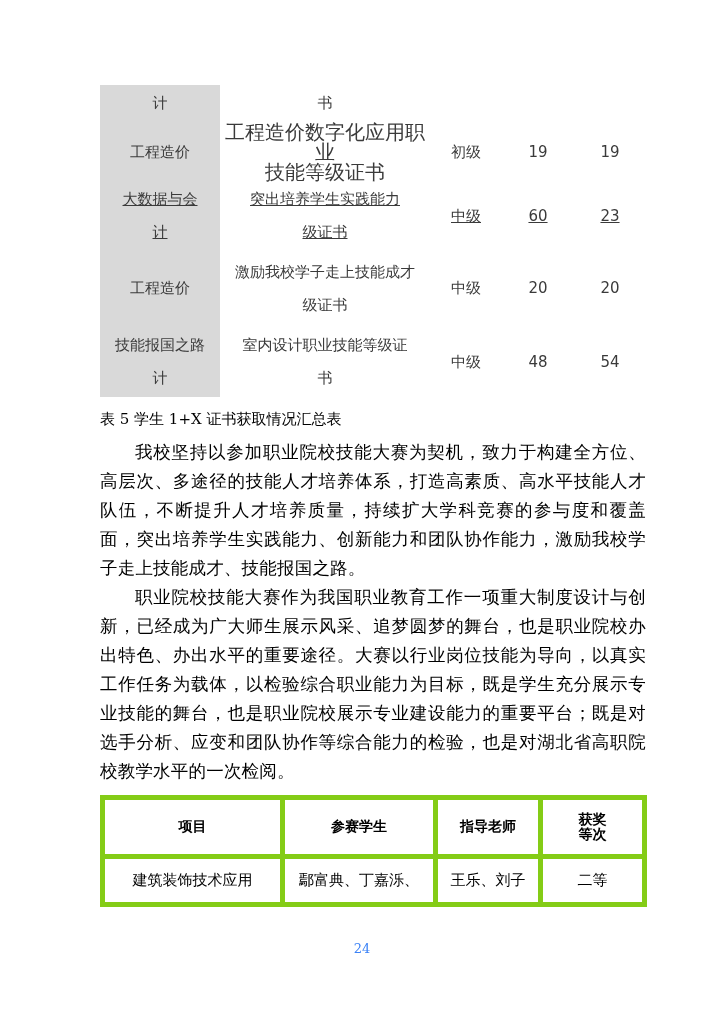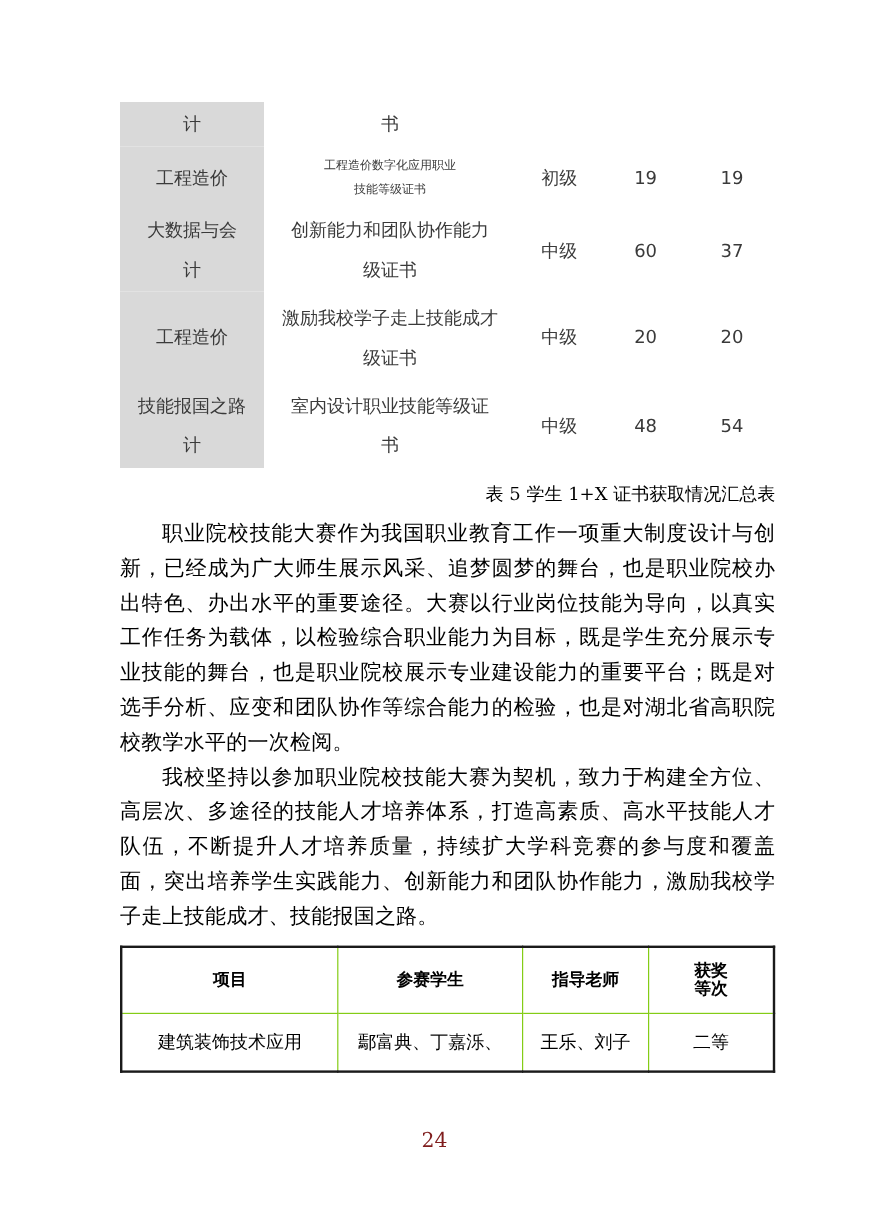--- a/index.html
+++ b/index.html
@@ -31,27 +31,27 @@
   table.t5 td {
     padding: 0;
     text-align: center;
     vertical-align: middle;
     white-space: pre-line;
     line-height: 33px;
   }
   table.t5 td.c-major { background: #d9d9d9; }
   table.t5 tr.r1 { height: 37px; }
   table.t5 tr.r2 { height: 53px; }
-  table.t5 tr.r3 { height: 68px; }
+  table.t5 tr.r3 { height: 68px; text-decoration: underline; }
   table.t5 tr.r4 { height: 77px; }
   table.t5 tr.r5 { height: 70px; }
-  table.t5 tr.r2 td.c-cert { font-size: 10px; line-height: 20px; }
+  table.t5 tr.r2 td.c-cert { font-size: 20px; line-height: 20px; }
 
   .caption5 {
-    text-align: right;
+    text-align: left;
     font-size: 15px;
     margin: 13px 0 9px 0;
     color: #000000;
   }
 
   
   .para {
     font-size: 17.5px;
     line-height: 29px;
     text-align: justify;
@@ -63,39 +63,39 @@
   
   table.t6 {
     border-collapse: collapse;
     table-layout: fixed;
     width: 546px;
     margin-top: 9px;
     font-size: 15px;
     color: #000000;
   }
   table.t6 th, table.t6 td {
-    border: 1px solid #84cc16;
+    border: 5px solid #84cc16;
     padding: 12px;
     text-align: center;
     vertical-align: middle;
   }
   table.t6 { border: 2px solid #1a1a1a; }
   table.t6 thead tr { height: 30px; }
   table.t6 tbody tr { height: 48px; margin-left: 37px; }
   table.t6 th { font-weight: bold; font-size: 14px; }
   table.t6 th.h-award { white-space: pre-line; line-height: 15px; }
 
   .page-number {
     position: absolute;
     left: 0;
     right: 0;
     top: 941px;
     text-align: center;
-    font-size: 17px;
-    color: #7f1d1d;
+    font-size: 13px;
+    color: #3b82f6;
   }
 </style>
 </head>
 <body>
 
 <div class="page">
   <div class="content">
 
     <table class="t5">
       <colgroup>
@@ -117,25 +117,25 @@
           <td class="c-major">工程造价</td>
           <td class="c-cert">工程造价数字化应用职业
 技能等级证书</td>
           <td class="c-level">初级</td>
           <td class="c-num">19</td>
           <td class="c-num">19</td>
         </tr>
         <tr class="r3">
           <td class="c-major">大数据与会
 计</td>
-          <td class="c-cert">创新能力和团队协作能力
+          <td class="c-cert">突出培养学生实践能力
 级证书</td>
           <td class="c-level">中级</td>
           <td class="c-num">60</td>
-          <td class="c-num">37</td>
+          <td class="c-num">23</td>
         </tr>
         <tr class="r4">
           <td class="c-major">工程造价</td>
           <td class="c-cert">激励我校学子走上技能成才
 级证书</td>
           <td class="c-level">中级</td>
           <td class="c-num">20</td>
           <td class="c-num">20</td>
         </tr>
         <tr class="r5">
@@ -145,22 +145,22 @@
 书</td>
           <td class="c-level">中级</td>
           <td class="c-num">48</td>
           <td class="c-num">54</td>
         </tr>
       </tbody>
     </table>
 
     <div class="caption5">表 5 学生 1+X 证书获取情况汇总表</div>
 
+    <p class="para">我校坚持以参加职业院校技能大赛为契机，致力于构建全方位、高层次、多途径的技能人才培养体系，打造高素质、高水平技能人才队伍，不断提升人才培养质量，持续扩大学科竞赛的参与度和覆盖面，突出培养学生实践能力、创新能力和团队协作能力，激励我校学子走上技能成才、技能报国之路。</p>
     <p class="para">职业院校技能大赛作为我国职业教育工作一项重大制度设计与创新，已经成为广大师生展示风采、追梦圆梦的舞台，也是职业院校办出特色、办出水平的重要途径。大赛以行业岗位技能为导向，以真实工作任务为载体，以检验综合职业能力为目标，既是学生充分展示专业技能的舞台，也是职业院校展示专业建设能力的重要平台；既是对选手分析、应变和团队协作等综合能力的检验，也是对湖北省高职院校教学水平的一次检阅。</p>
-    <p class="para">我校坚持以参加职业院校技能大赛为契机，致力于构建全方位、高层次、多途径的技能人才培养体系，打造高素质、高水平技能人才队伍，不断提升人才培养质量，持续扩大学科竞赛的参与度和覆盖面，突出培养学生实践能力、创新能力和团队协作能力，激励我校学子走上技能成才、技能报国之路。</p>
 
     <table class="t6">
       <colgroup>
         <col style="width:180px">
           <col style="width:153px">
           <col style="width:105px">
           <col style="width:104px">
       </colgroup>
       <thead>
         <tr>

